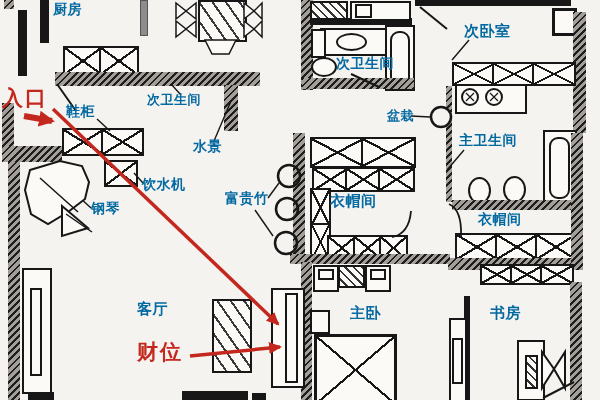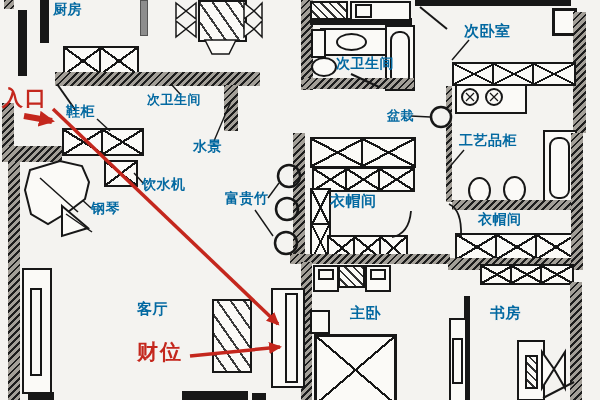--- a/index.html
+++ b/index.html
@@ -184,21 +184,21 @@
     <line x1="190" y1="356" x2="280" y2="347" stroke="#c4271d" stroke-width="3.5" marker-end="url(#ah)"></line>
   </svg>
 
   <div class="lbl l14" style="left:53px;top:2px">厨房</div>
   <div class="lbl l15" style="left:464px;top:24px">次卧室</div>
   <div class="lbl l14" style="left:336px;top:56px">次卫生间</div>
   <div class="lbl l14" style="left:66px;top:104px">鞋柜</div>
   <div class="lbl" style="left:147px;top:93px">次卫生间</div>
   <div class="lbl l14" style="left:193px;top:139px">水景</div>
   <div class="lbl" style="left:387px;top:109px">盆栽</div>
-  <div class="lbl l14" style="left:459px;top:133px">工艺品柜</div>
+  <div class="lbl l14" style="left:459px;top:133px">主卫生间</div>
   <div class="lbl l14" style="left:142px;top:177px">饮水机</div>
   <div class="lbl l14" style="left:225px;top:191px">富贵竹</div>
   <div class="lbl l14" style="left:91px;top:201px">钢琴</div>
   <div class="lbl l15" style="left:330px;top:194px">衣帽间</div>
   <div class="lbl l14" style="left:478px;top:212px">衣帽间</div>
   <div class="lbl l15" style="left:137px;top:302px">客厅</div>
   <div class="lbl l15" style="left:350px;top:306px">主卧</div>
   <div class="lbl l15" style="left:490px;top:306px">书房</div>
   <div class="rlbl" style="left:2px;top:84px">入口</div>
   <div class="rlbl" style="left:137px;top:338px">财位</div>

